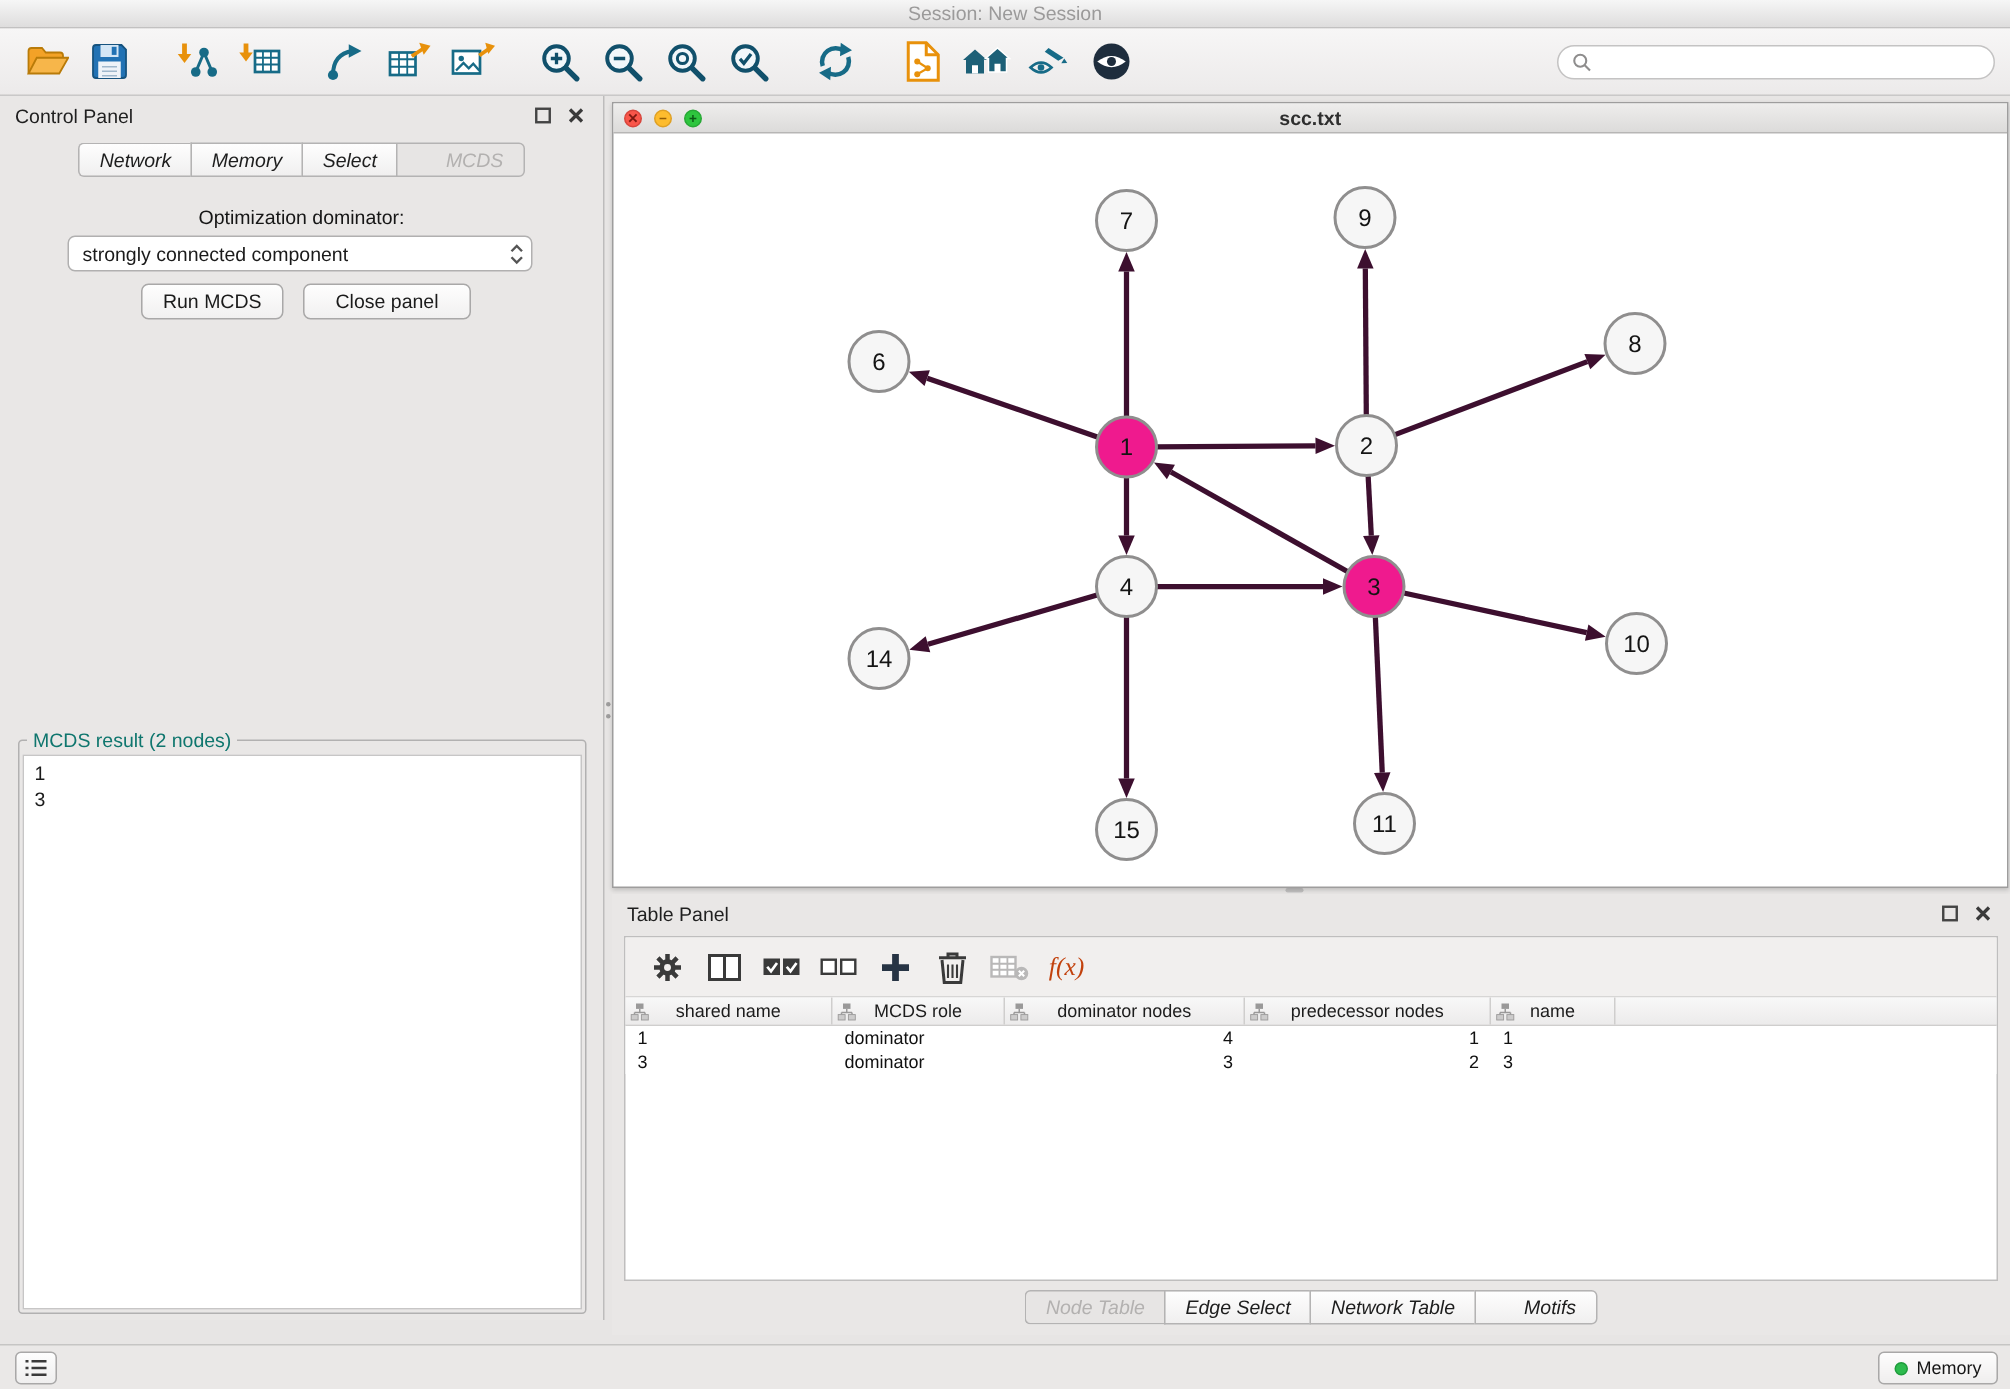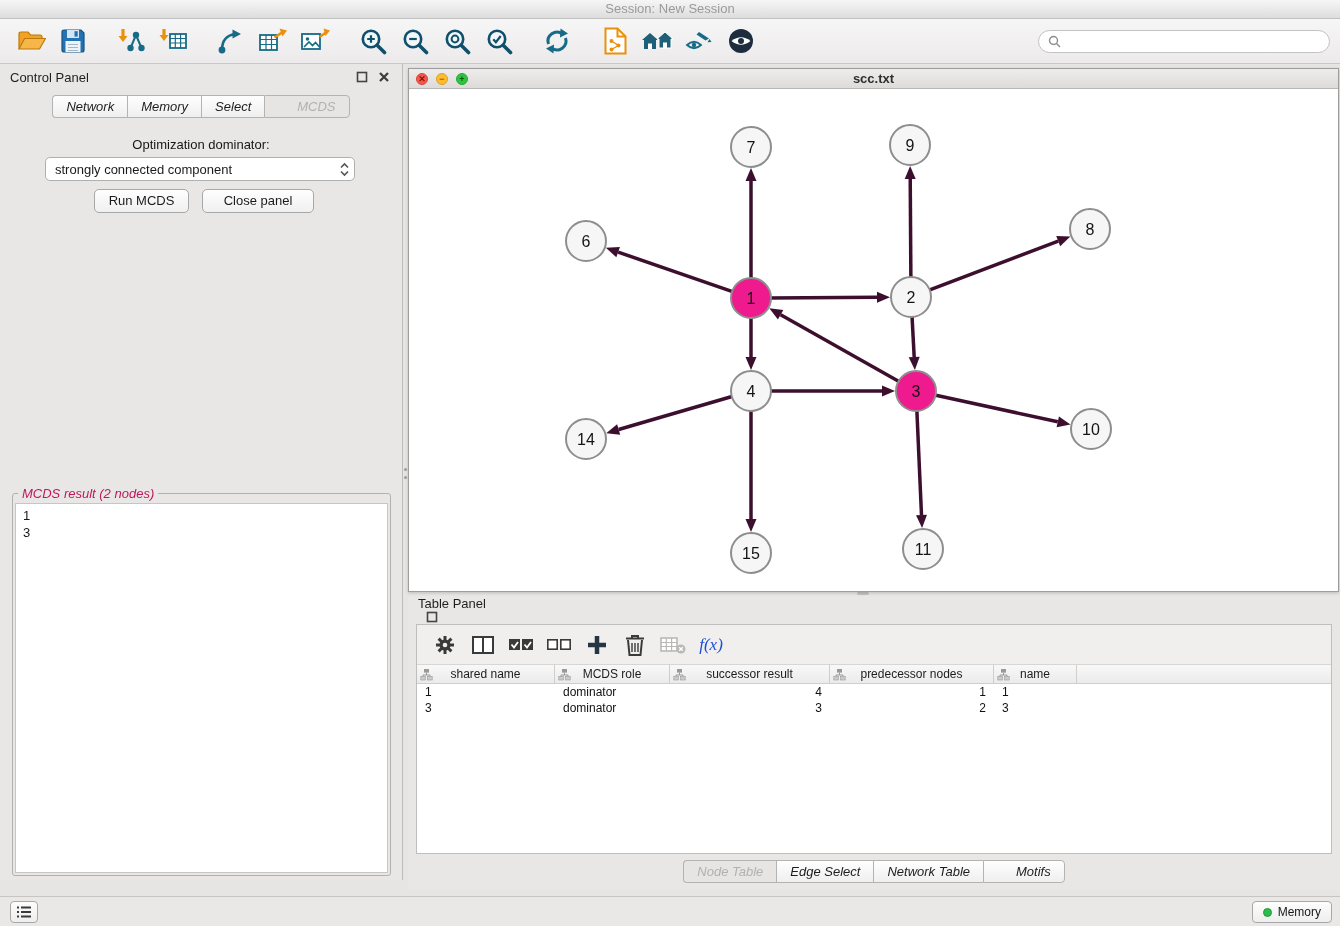--- a/index.html
+++ b/index.html
@@ -66,21 +66,21 @@
     background:linear-gradient(#fefefe,#f1f0f0); border:1px solid #a9a8a8; border-radius:5px;
     font-size:13px; text-align:center; line-height:22px; cursor:pointer; color:#1b1b1b;
   }
   .btn-run { left:94px; width:95px; }
   .btn-close { left:202px; width:112px; }
   .groupbox {
     position:absolute; left:12px; top:429px; width:379px; height:383px;
     border:1px solid #b2b1b1; border-radius:3px;
   }
   .groupbox-title {
-    position:absolute; top:-8px; left:5px; background:#e9e7e6; padding:0 4px; font-size:13px; color:#be185d;font-style:italic;
+    position:absolute; top:-8px; left:5px; background:#e9e7e6; padding:0 4px; font-size:13px; color:#0f766e;
   }
   .groupbox-inner {
     position:absolute; left:2px; top:9px; right:2px; bottom:2px;
     background:#fff; border:1px solid #c7c6c6; padding:3px 7px;
     font-size:13px; line-height:17px; overflow:hidden;
   }
   
   .vsplit-dot { position:absolute; width:3px; height:3px; border-radius:50%; background:#9e9d9d; }
   .hsplit-handle { position:absolute; left:857px; top:592px; width:12px; height:3px; background:#c2c1c1; border-radius:2px; }
   
@@ -98,31 +98,31 @@
     width:12px; height:12px; border-radius:50%; font-size:9px; line-height:11px; text-align:center;
     cursor:pointer; font-weight:bold;
   }
   .light.red   { background:#f9564a; border:1px solid #d7453c; color:#7e1810; }
   .light.yellow{ background:#fdbc2e; border:1px solid #dfa024; color:#935c05; }
   .light.green { background:#2ec53e; border:1px solid #27a835; color:#0b5a16; }
   #network-svg { display:block; }
   #network-svg text { font-family:"Liberation Sans",sans-serif; }
   
   .table-panel { position:absolute; left:408px; top:596px; width:932px; height:294px; background:#e9e7e6; }
-  .tp-header { position:absolute; left:0; right:0; top:0; height:26px; display:flex; padding:0 10px;flex-direction:column; }
+  .tp-header { position:absolute; left:0; right:0; top:0; height:26px; display:flex; align-items:center; padding:0 10px; }
   .tp-content {
     position:absolute; left:8px; right:8px; top:28px; height:230px;
     background:#fff; border:1px solid #bfbebe;
   }
   .tp-toolbar {
     height:40px; background:#f1efee; border-bottom:1px solid #d7d6d5;
     display:flex; align-items:center; padding:0 12px; gap:6px;
   }
   .tp-btn { width:32px; height:30px; display:flex; align-items:center; justify-content:center; border-radius:4px; cursor:pointer; }
-  .fx-label { font-family:"Liberation Serif",serif; font-style:italic; font-size:17px; color:#1d4ed8; }
+  .fx-label { font-family:"Liberation Serif",serif; font-style:italic; font-size:17px; color:#c2410c; }
   .t-head { display:flex; background:linear-gradient(#f8f8f8,#ecebeb); border-bottom:1px solid #cfcecd; height:19px; }
   .th {
     position:relative; font-size:12px; color:#1c1c1c; text-align:center; line-height:18px;
     border-right:1px solid #cfcecd; cursor:pointer; white-space:nowrap; overflow:hidden;
   }
   .th .sort { position:absolute; left:3px; top:3px; }
   .t-rows { background:#fff; }
   .tr { display:flex; height:16px; cursor:pointer; }
   .td { font-size:12px; line-height:16px; padding:0 8px; white-space:nowrap; overflow:hidden; color:#111; }
   .tp-tabs { position:absolute; left:0; right:0; bottom:7px;font-style:italic; }
@@ -569,21 +569,21 @@
               <rect x="7.6" y="8.4" width="4.6" height="3.6" fill="#cccbcb" stroke="#9a9999" stroke-width="0.6"></rect>
             </svg>
           </span><span>MCDS role</span></div>
         <div class="th" style="width: 160px;"><span class="sort icon">
             <svg width="13" height="13" viewBox="0 0 13 13">
               <rect x="4" y="1" width="5" height="3.6" fill="#9a9999"></rect>
               <path d="M6.5 4.6 V7 M3 7 H10 M3 7 V8.4 M10 7 V8.4" stroke="#9a9999" stroke-width="1" fill="none"></path>
               <rect x="0.8" y="8.4" width="4.6" height="3.6" fill="#cccbcb" stroke="#9a9999" stroke-width="0.6"></rect>
               <rect x="7.6" y="8.4" width="4.6" height="3.6" fill="#cccbcb" stroke="#9a9999" stroke-width="0.6"></rect>
             </svg>
-          </span><span>successor result</span></div>
+          </span><span>dominator nodes</span></div>
         <div class="th" style="width: 164px;"><span class="sort icon">
             <svg width="13" height="13" viewBox="0 0 13 13">
               <rect x="4" y="1" width="5" height="3.6" fill="#9a9999"></rect>
               <path d="M6.5 4.6 V7 M3 7 H10 M3 7 V8.4 M10 7 V8.4" stroke="#9a9999" stroke-width="1" fill="none"></path>
               <rect x="0.8" y="8.4" width="4.6" height="3.6" fill="#cccbcb" stroke="#9a9999" stroke-width="0.6"></rect>
               <rect x="7.6" y="8.4" width="4.6" height="3.6" fill="#cccbcb" stroke="#9a9999" stroke-width="0.6"></rect>
             </svg>
           </span><span>predecessor nodes</span></div>
         <div class="th" style="width: 83px;"><span class="sort icon">
             <svg width="13" height="13" viewBox="0 0 13 13">

